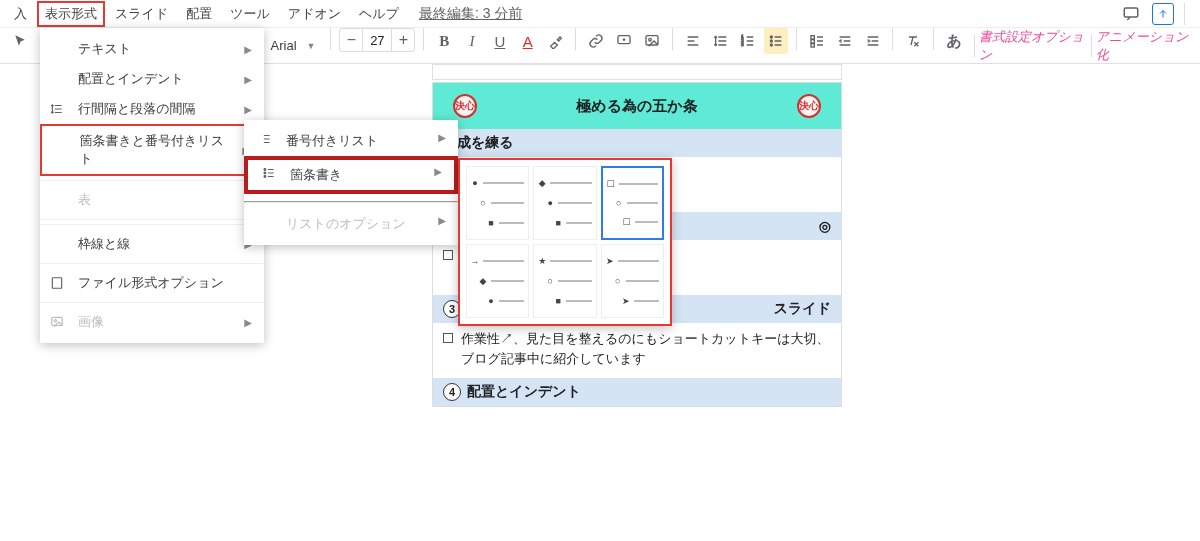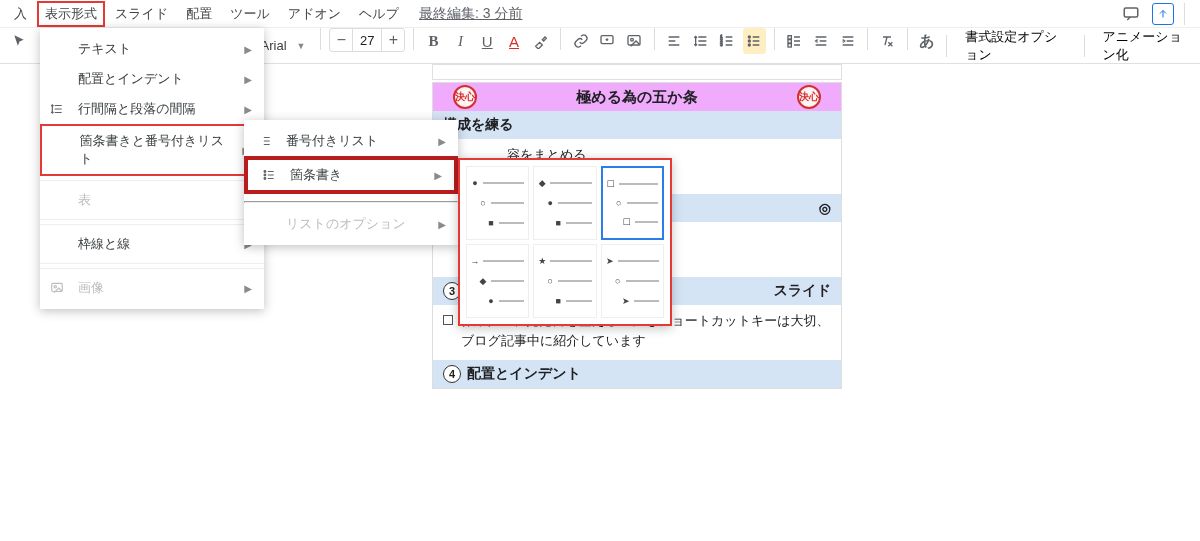--- a/index.html
+++ b/index.html
@@ -86,22 +86,22 @@
   }
   .size-box .pm { width: 22px; text-align: center; font-size: 16px; color: #5f6368; cursor: pointer; }
   .size-box .val { width: 30px; text-align: center; font-size: 13px; border-left: 1px solid #dadce0; border-right: 1px solid #dadce0; height: 100%; display:flex;align-items:center;justify-content:center;}
   .tb-btn.bold { font-weight: bold; font-family: "Times New Roman", serif; }
   .tb-btn.ital { font-style: italic; font-family: "Times New Roman", serif; }
   .tb-btn.under { text-decoration: underline; }
   .tb-btn.colorA { color: #d93025; text-decoration: underline; text-decoration-color:#d93025;}
   .tb-btn.active { background: #feefc3; }
   .tb-right {
     margin-left: auto;
-    display: flex; align-items: center; gap: 14px;
-    font-size: 13px; color: #000000;
+    display: flex; align-items: center; 
+    font-size: 13px; color: #ec4899; font-style: italic;
   }
   .tb-right span { cursor: pointer; }
 
   
   .dropdown {
     position: absolute;
     top: 28px; left: 12px;
     width: 224px;
     background: #fff;
     box-shadow: 0 2px 10px rgba(0,0,0,0.25);
@@ -130,21 +130,21 @@
   .submenu {
     position: absolute;
     top: 120px; left: 244px;
     width: 214px;
     background: #fff;
     box-shadow: 0 2px 10px rgba(0,0,0,0.25);
     padding: 6px 0;
     z-index: 25;
   }
   .submenu .srow {
-    display: flex; align-items: center;
+    display: flex; align-items: flex-start;
     padding: 6px 12px 6px 14px;
     gap: 12px;
     font-size: 13px; color: #3c4043;
   }
   .submenu .srow .sicon { width: 16px; color: #5f6368; }
   .submenu .srow .arrow { margin-left: auto; color: #8a8a8a; font-size: 10px;}
   .submenu .srow.boxed { border: 4px solid #b91c1c; }
   .submenu .srow.disabled { color: #bdbdbd; }
 
   
@@ -183,22 +183,22 @@
     border: 1px solid #e0e0e0;
   }
   .slide {
     position: absolute;
     top: 82px; left: 432px;
     width: 410px;
     background: #fff;
     border: 1px solid #ddd;
   }
   .slide .titlebar {
-    background: #f0abfc;
-    height: 28px;
+    background: #5eead4;
+    height: 46px;
     display: flex; align-items: center; justify-content: center;
     font-size: 15px; font-weight: bold;
     position: relative;
   }
   .titlebar .stamp {
     position: absolute;
     width: 24px; height: 24px;
     border: 2px solid #d32f2f; border-radius: 50%;
     color: #d32f2f; font-size: 10px; font-weight: bold;
     display: flex; align-items: center; justify-content: center;
@@ -425,20 +425,28 @@
     <span class="arrow">▶</span>
   </div>
   <hr>
   <hr>
   <div class="drow">
     <span class="dicon"></span>
     <span>枠線と線</span>
     <span class="arrow">▶</span>
   </div>
   <hr>
+  <div class="drow">
+    <span class="dicon">
+      <svg width="14" height="14" viewBox="0 0 24 24" stroke="#5f6368" stroke-width="2" fill="none">
+          <rect x="4" y="3" width="16" height="18" rx="1"></rect>
+        </svg>
+    </span>
+    <span>ファイル形式オプション</span>
+  </div>
   <hr>
   <div class="drow disabled">
     <span class="dicon">
       <svg width="14" height="14" viewBox="0 0 24 24" stroke="#bdbdbd" stroke-width="2" fill="none">
           <rect x="3" y="4" width="18" height="14" rx="2"></rect>
           <circle cx="9" cy="10" r="2"></circle>
           <path d="M21 18l-6-6-8 8"></path>
         </svg>
     </span>
     <span>画像</span>

